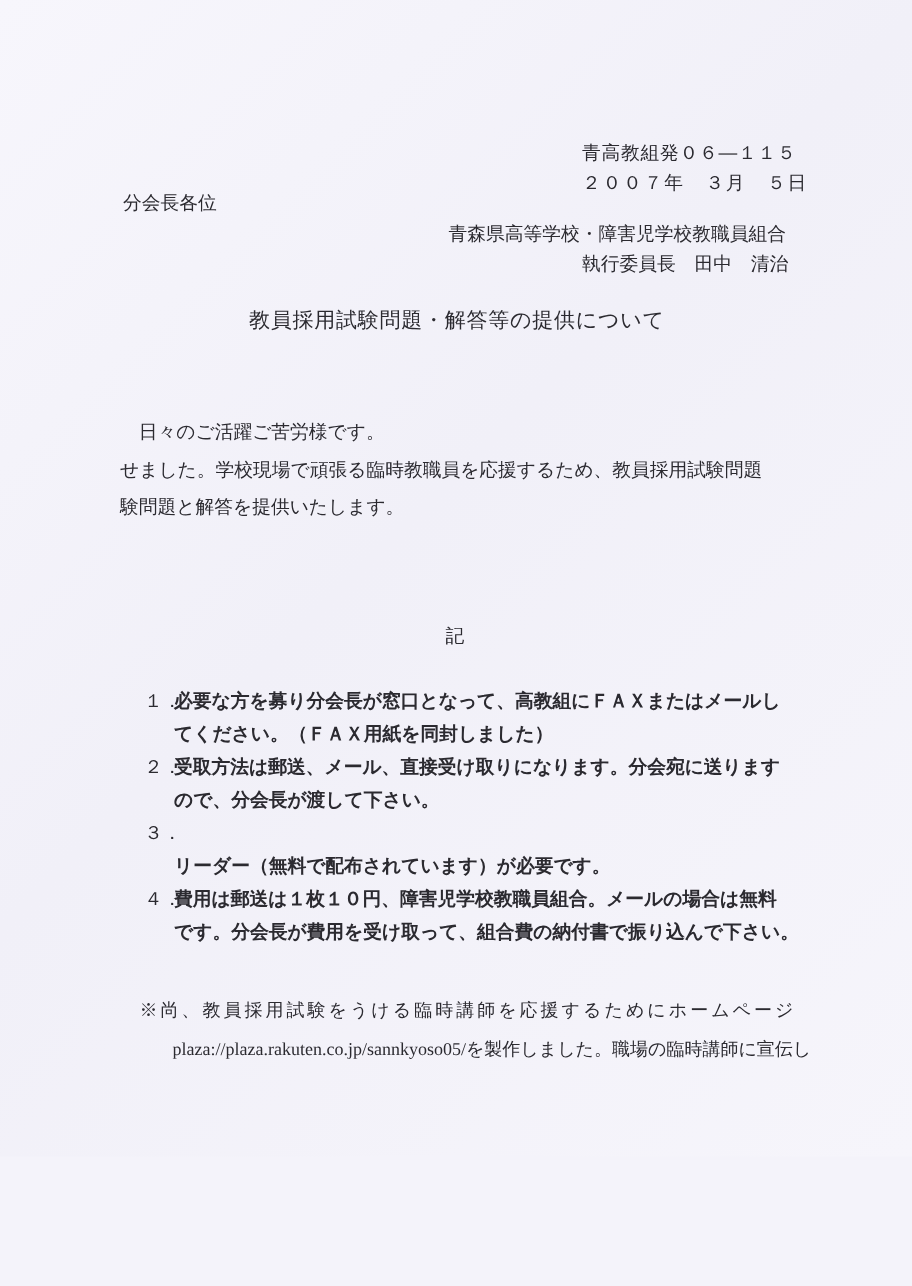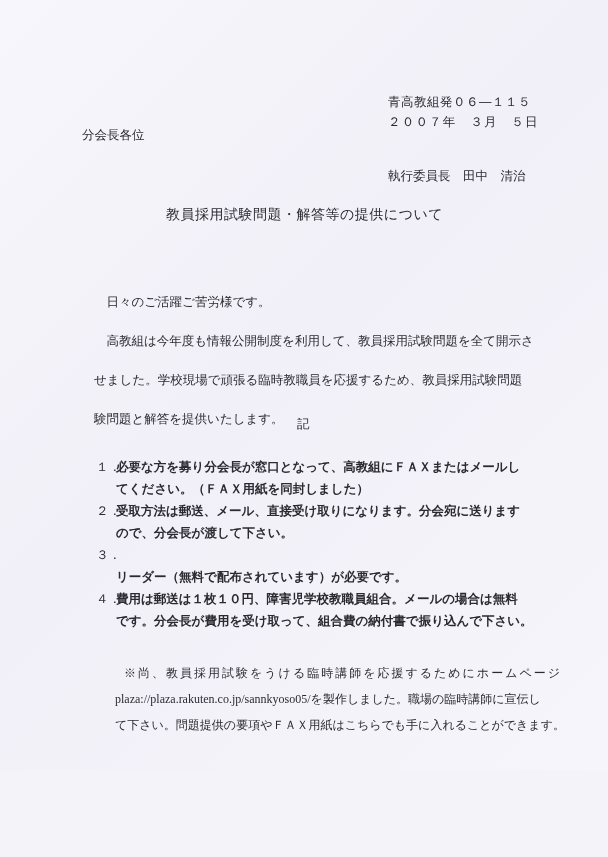--- a/index.html
+++ b/index.html
@@ -15,46 +15,46 @@
     background: linear-gradient(135deg, #f7f6fc 0%, #f1f0f8 45%, #f6f5fb 100%);
   }
   .abs { position: absolute; white-space: nowrap; font-size: 12.5px; line-height: 16px; }
   .docno { left: 388px; top: 94px; letter-spacing: 0.5px; }
   .date { left: 388px; top: 114px; letter-spacing: 1.2px; }
   .addressee { left: 82px; top: 127px; }
   .org { left: 299px; top: 148px; }
   .signer { left: 388px; top: 168px; }
   .title { left: 166px; top: 206px; font-size: 14px; letter-spacing: 0.5px; }
   .body { position: absolute; left: 80px; top: 275px; width: 500px; font-size: 12.5px; line-height: 25px; }
-  .body p { margin: 14px; }
+  .body p { margin: 0; }
   .indent { text-indent: 1em; }
   .ki { left: 297px; top: 416px; }
   .items { position: absolute; left: 96px; top: 456px; width: 490px; font-size: 12.5px; line-height: 22px; }
   .item { display: flex; }
   .item .num { width: 20px; flex: 0 0 20px; }
   .item .txt { flex: 1; font-weight: bold; }
   .note { position: absolute; left: 93px; top: 660px; width: 500px; font-size: 12px; line-height: 26px; }
-  .note .first { letter-spacing: 2px; text-align: center; }
+  .note .first { letter-spacing: 2px; }
   .note .rest { padding-left: 22px; }
   .url { font-family: "Liberation Serif", serif; }
 </style>
 </head>
 <body>
 
 <div class="page">
   <div class="abs docno">青高教組発０６―１１５</div>
   <div class="abs date">２００７年　３月　５日</div>
   <div class="abs addressee">分会長各位</div>
+  <div class="abs org">青森県高等学校・障害児学校教職員組合</div>
   <div class="abs title">教員採用試験問題・解答等の提供について</div>
 
   <div class="abs signer">執行委員長　田中　清治</div>
 
   <div class="body">
     <p class="indent">日々のご活躍ご苦労様です。</p>
-    <p class="indent">高教組は今年度も情報公開制度を利用して、教員採用試験問題を全て開示さ</p>
     <p>せました。学校現場で頑張る臨時教職員を応援するため、教員採用試験問題</p>
     <p>験問題と解答を提供いたします。</p>
   </div>
 
   <div class="abs ki">記</div>
 
   <div class="items">
     <div class="item">
       <span class="num">１．</span>
       <span class="txt"><span>必要な方を募り分会長が窓口となって、高教組にＦＡＸまたはメールし</span><br><span>てください。（ＦＡＸ用紙を同封しました）</span></span>
@@ -69,15 +69,14 @@
     </div>
     <div class="item">
       <span class="num">４．</span>
       <span class="txt"><span>費用は郵送は１枚１０円、障害児学校教職員組合。メールの場合は無料</span><br><span>です。分会長が費用を受け取って、組合費の納付書で振り込んで下さい。</span></span>
     </div>
   </div>
 
   <div class="note">
     <div class="first">※尚、教員採用試験をうける臨時講師を応援するためにホームページ</div>
     <div class="rest"><span class="url">plaza://plaza.rakuten.co.jp/sannkyoso05/</span><span>を製作しました。職場の臨時講師に宣伝し</span></div>
-    <div class="rest">て下さい。問題提供の要項やＦＡＸ用紙はこちらでも手に入れることができます。</div>
   </div>
 </div>
 
 </body></html>

